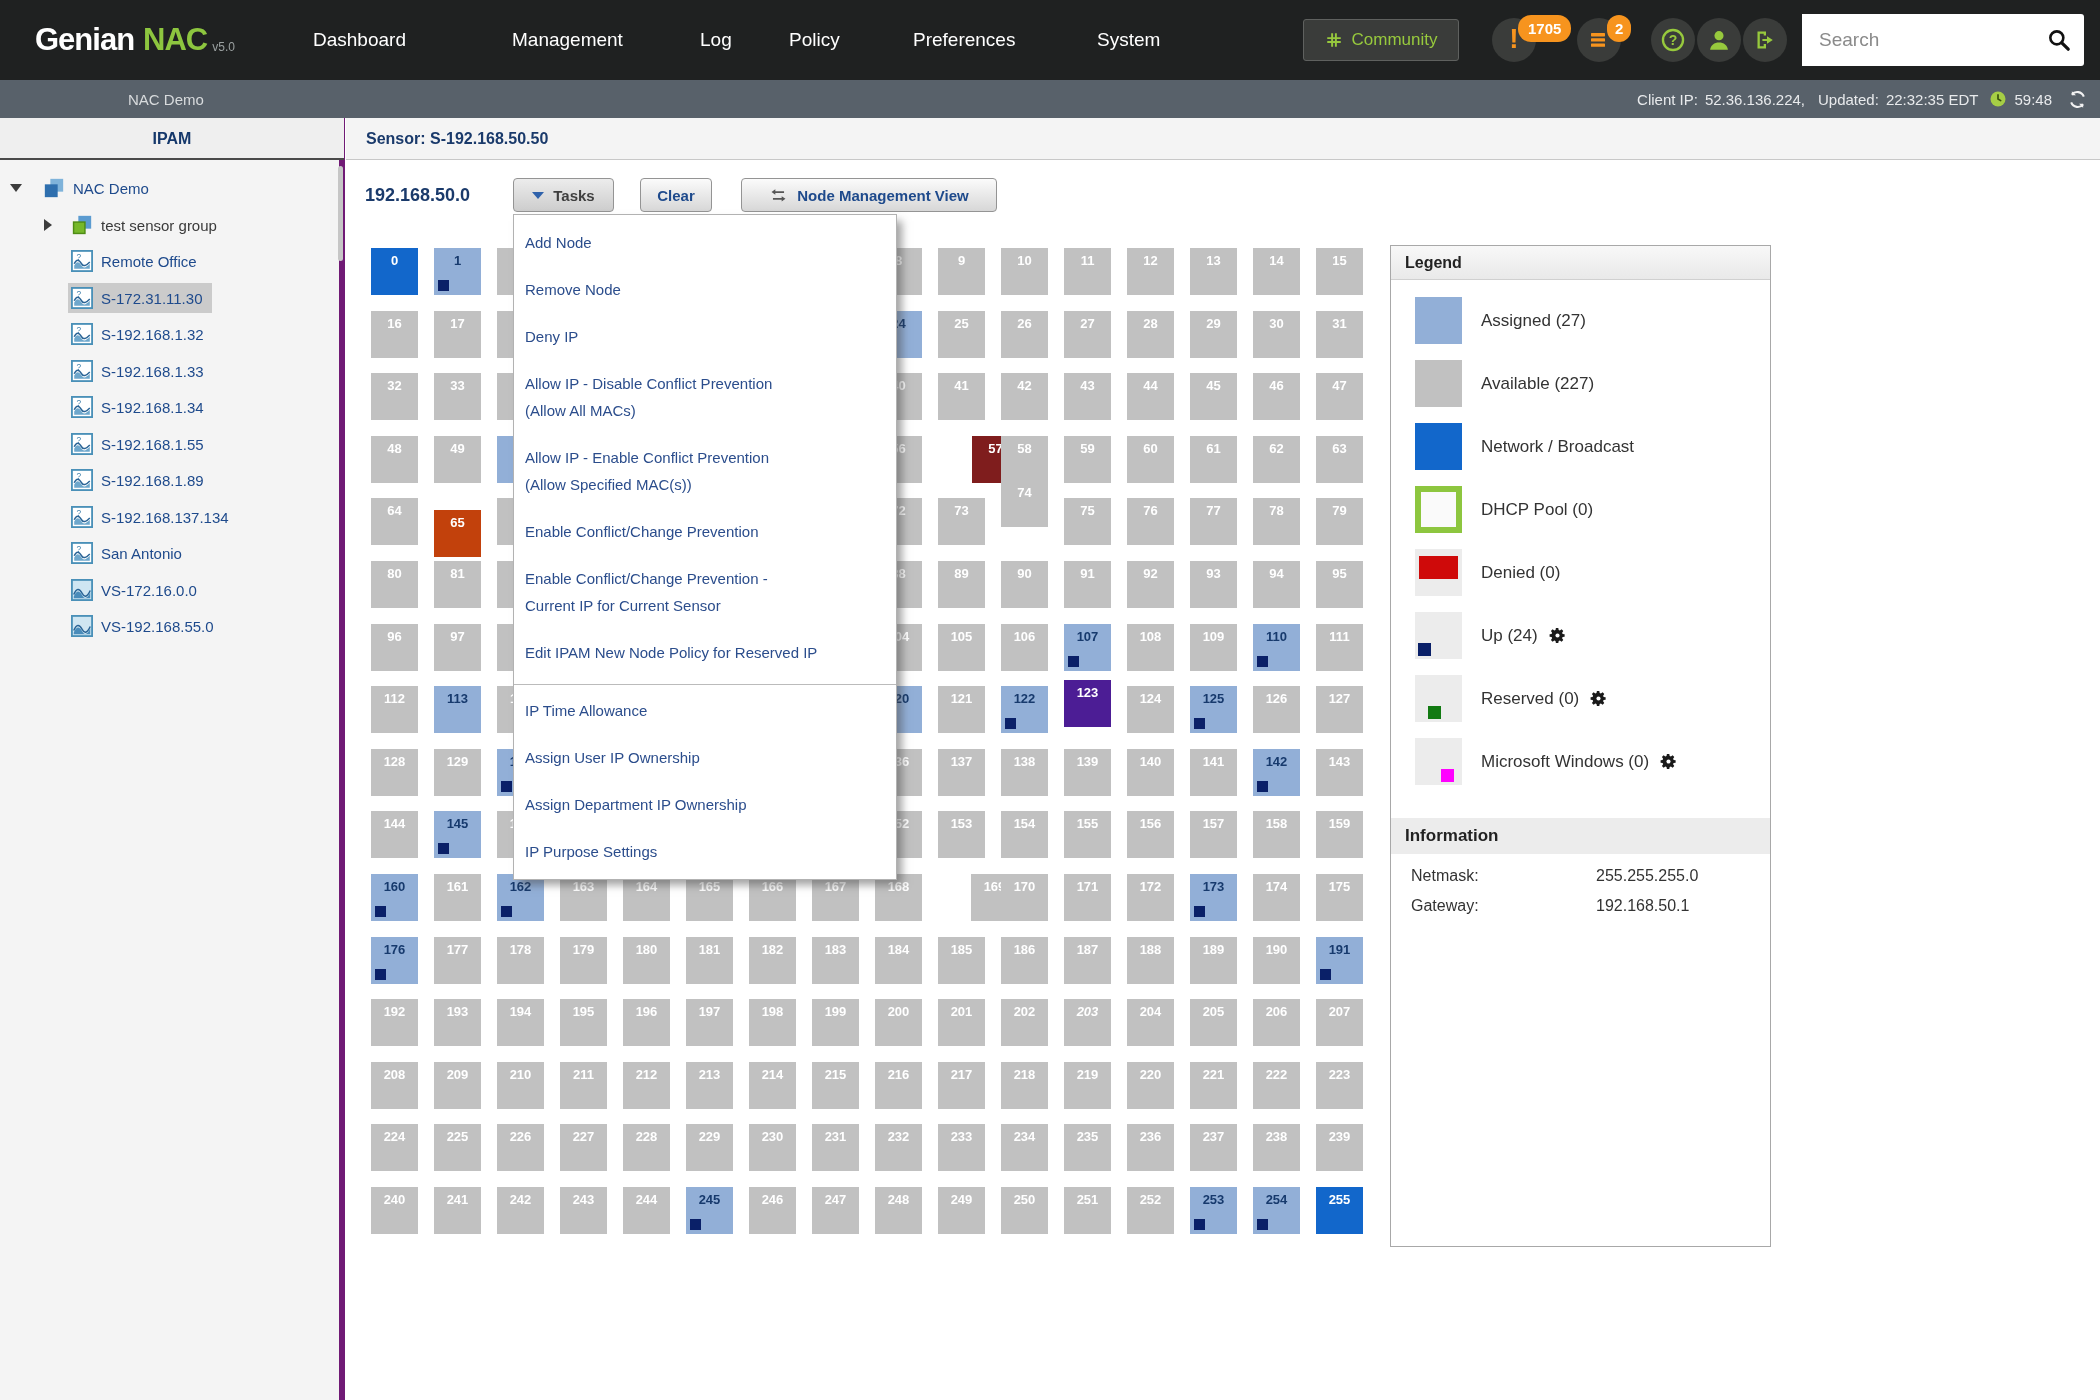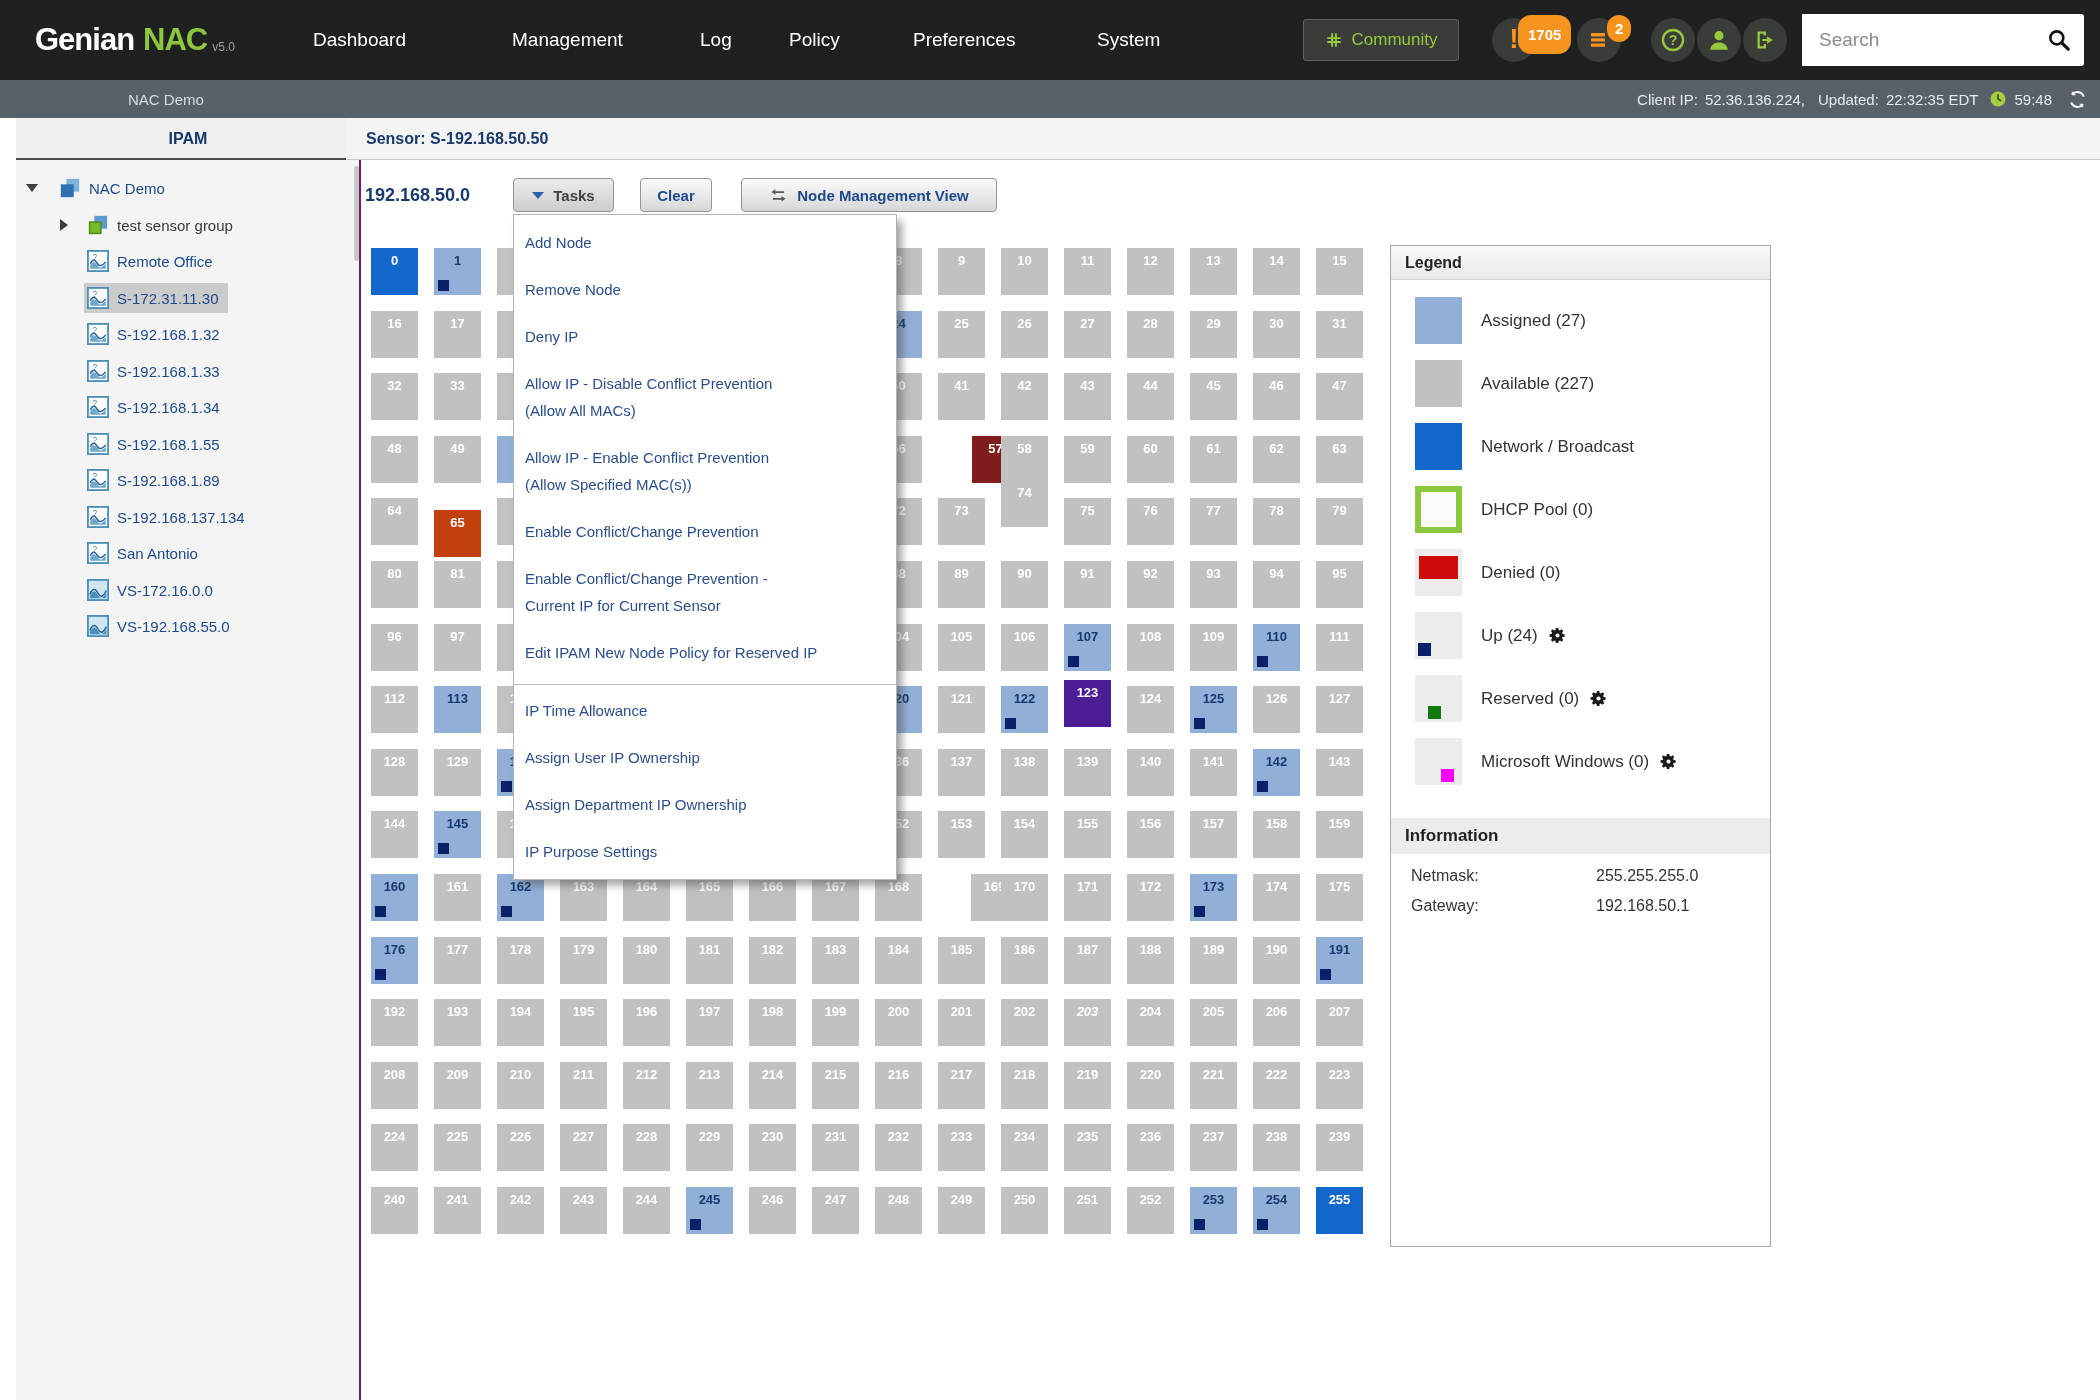--- a/index.html
+++ b/index.html
@@ -16,38 +16,38 @@
             color:#ffffff;font-size:19px;cursor:pointer;}
   .community-btn{position:absolute;left:1303px;top:19px;width:156px;height:42px;
             background:#3a3c3a;border:1px solid #5f615f;border-radius:3px;
             display:flex;align-items:center;justify-content:center;gap:9px;
             color:#97c93d;font-size:17px;cursor:pointer;box-sizing:border-box;}
   .icon-circle{position:absolute;top:18px;width:44px;height:44px;border-radius:50%;
             background:#3a3c3a;display:flex;align-items:center;justify-content:center;cursor:pointer;}
   .alert-glyph{color:#f7941e;font-size:28px;font-weight:bold;margin-top:-2px;}
   .badge{position:absolute;background:#f7941e;color:#fff;font-weight:bold;font-size:15px;
             border-radius:13px;height:27px;display:flex;align-items:center;justify-content:center;
-            padding:6px 10px;z-index:5;}
+            padding:0 10px;z-index:5;}
   .search-box{position:absolute;left:1802px;top:14px;width:282px;height:52px;background:#ffffff;
             border-radius:3px;}
   .search-box input{position:absolute;left:0;top:0;width:230px;height:52px;border:none;outline:none;
             font-size:19px;padding:0 0 0 17px;font-family:"Liberation Sans",sans-serif;color:#222;}
   .search-box input::placeholder{color:#8a8a8a;}
   .search-glass{position:absolute;right:12px;top:13px;}
 
   
   .statusbar{position:absolute;left:0;top:80px;width:2100px;height:38px;background:#58616a;}
   .site-label{position:absolute;left:128px;top:0;height:38px;display:flex;align-items:center;
             color:#d8dbdd;font-size:15px;}
   .status-right{position:absolute;right:12px;top:0;height:38px;display:flex;align-items:center;
             gap:7px;color:#e8eaec;font-size:15px;}
 
   
-  .sidebar{position:absolute;left:16px;top:118px;width:345px;height:1282px;background:#f4f4f4;
-            border-right:2px solid #701a75;box-sizing:border-box;}
+  .sidebar{position:absolute;left:0;top:118px;width:345px;height:1282px;background:#f4f4f4;
+            border-right:6px solid #701a75;box-sizing:border-box;}
   .sidebar-title{position:absolute;left:0;top:0;width:344px;height:42px;background:#efefef;
             border-bottom:2px solid #4a4a4a;text-align:center;line-height:42px;
             font-weight:bold;font-size:16px;color:#15386b;box-sizing:border-box;}
   .tree-row{position:absolute;left:0;width:344px;height:30px;cursor:pointer;}
   .caret-down{position:absolute;width:0;height:0;border-left:6px solid transparent;
             border-right:6px solid transparent;border-top:8px solid #3c3c3c;top:11px;}
   .caret-right{position:absolute;width:0;height:0;border-top:6px solid transparent;
             border-bottom:6px solid transparent;border-left:8px solid #3c3c3c;top:9px;}
   .tree-inner{position:absolute;top:0;display:flex;align-items:center;gap:8px;height:30px;
             padding:0 10px 0 3px;}

